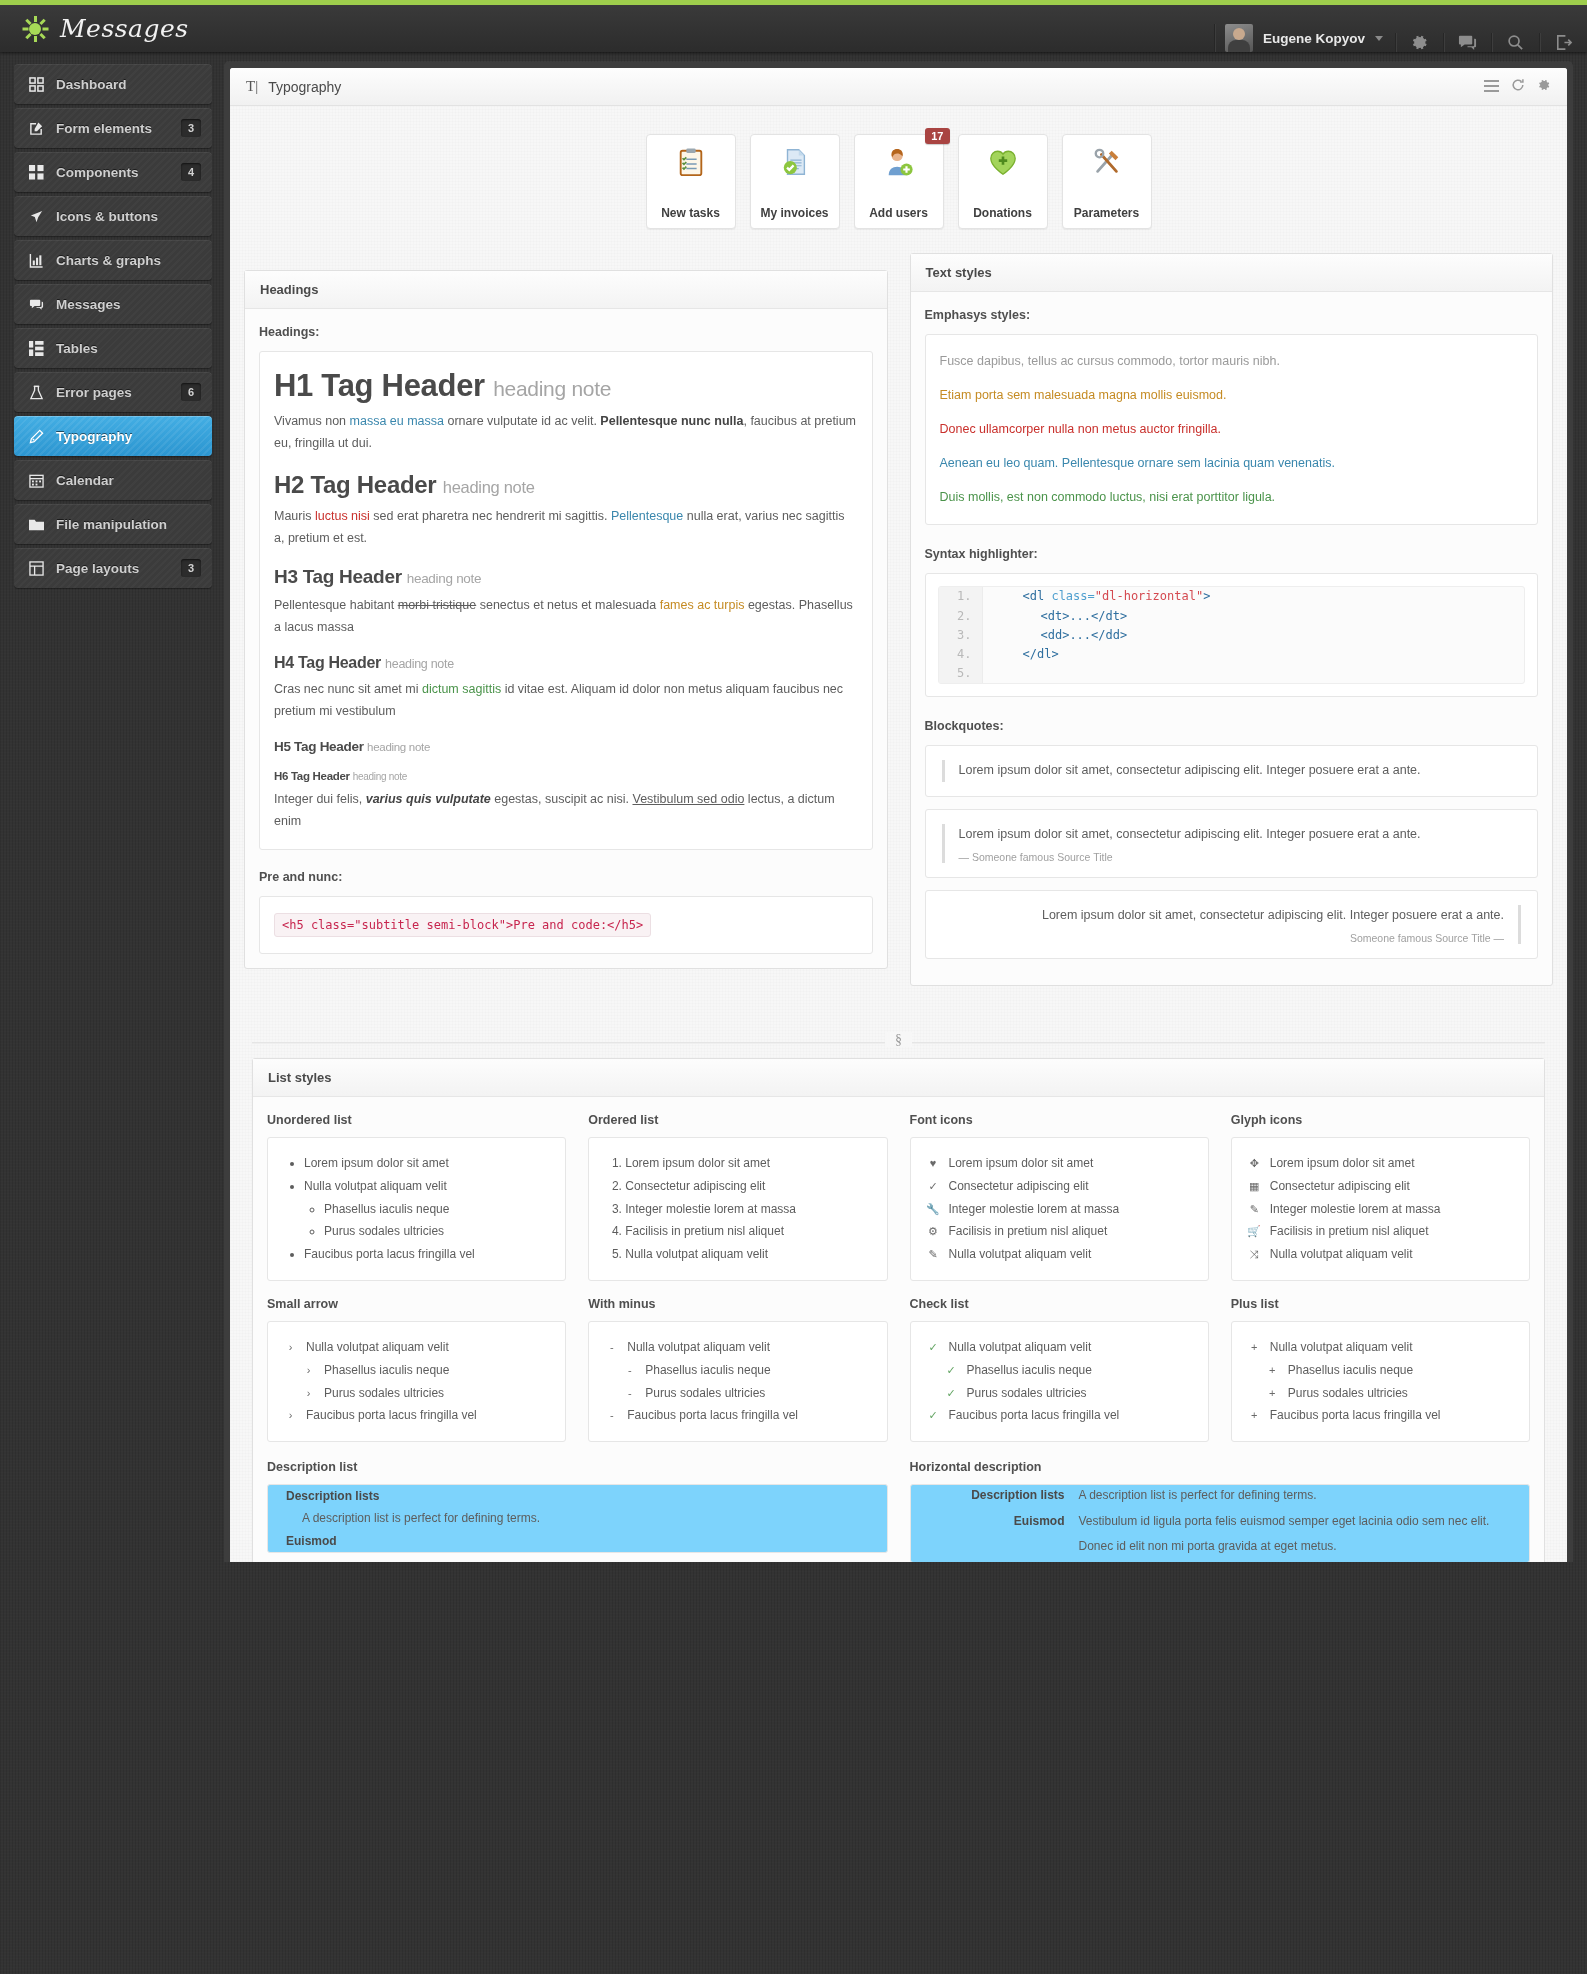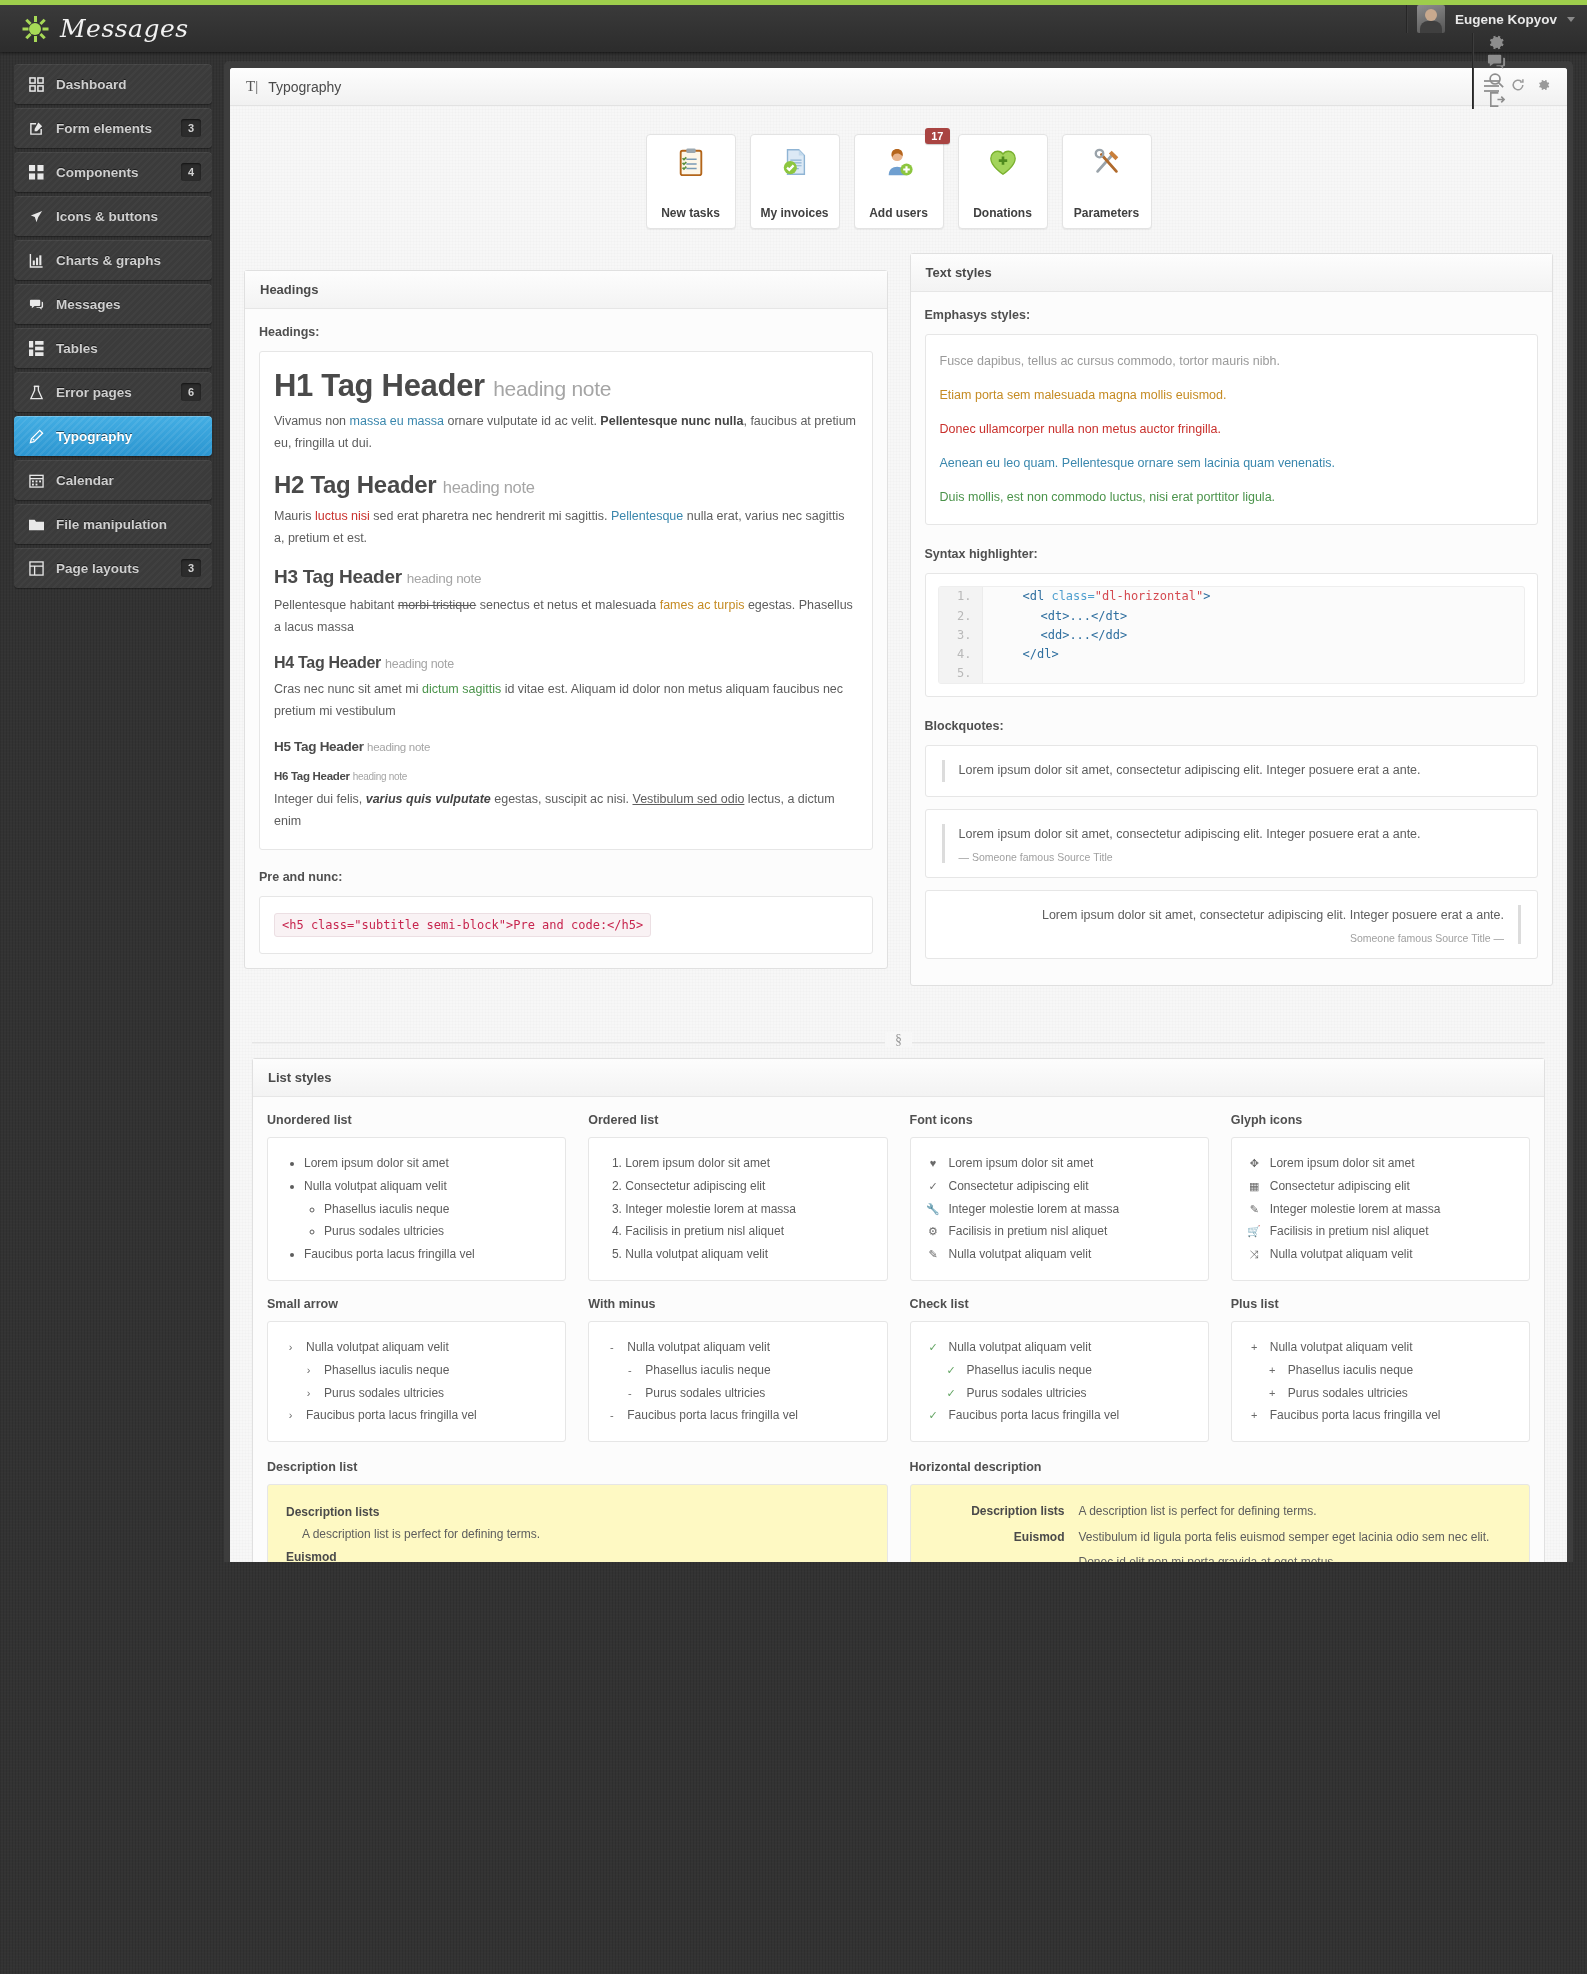--- a/index.html
+++ b/index.html
@@ -49,23 +49,22 @@
   .brand-text {
     color: #f2f2f2;
     font-family: "DejaVu Serif", serif;
     font-style: italic;
     font-size: 25px;
     letter-spacing: .5px;
   }
   #topbar-right {
     margin-left: auto;
     display: flex;
-    align-items: center;
+    align-items: flex-end;
     height: 47px;
-    flex-direction: column;
   }
   .tb-cell {
     display: flex; align-items: center; justify-content: center;
     border-left: 1px solid #262626;
     box-shadow: inset 1px 0 0 #3d3d3d;
     padding: 0 14px;
     min-width: 46px;
   }
   .tb-user { padding: 0 12px 0 10px; gap: 10px; }
   .avatar {
@@ -230,21 +229,21 @@
   .grid4 { display:flex; gap: 22px; margin-bottom: 12px;}
   .g4c { flex:1; min-width:0;}
   .lst-title{ font-size:12.5px; font-weight:bold; color:#4f4f4f; margin-bottom:10px;}
   .lst-box{ background:#fff; border:1px solid #e6e6e6; border-radius:3px; padding:14px 16px;}
   .lst-box ul, .lst-box ol { padding-left: 20px; }
   .lst-box li, .ic-li { font-size:12px; color:#5d5d5d; line-height:1.9; }
   .ic-li { display:flex; gap:9px; align-items:baseline;}
   .ic-g { width:13px; flex:none; text-align:center; color:#6a6a6a; font-size:11px;}
   .ic-g.green{ color:#62a462; }
   .ic-sub { padding-left: 18px; }
-  .dl-box{ background:#fef9c3; border:1px solid #e6e6e6; border-radius:3px; padding:16px 18px;}
+  .dl-box{ background:#7dd3fc; border:1px solid #e6e6e6; border-radius:3px; padding:0 18px;}
   .dl-box dt{ font-size:12px; font-weight:bold; color:#4a4a4a; line-height:1.9;}
   .dl-box dd{ font-size:12px; color:#5d5d5d; line-height:1.8; padding-left:16px;}
   .dlh { display:flex; font-size:12px; line-height:1.8; margin-bottom:4px;}
   .dlh-t { width:150px; flex:none; text-align:right; font-weight:bold; color:#4a4a4a; padding-right:14px;}
   .dlh-d { flex:1; color:#5d5d5d;}
   .two { display:flex; gap:22px; }
 </style>
 </head>
 <body>
 

